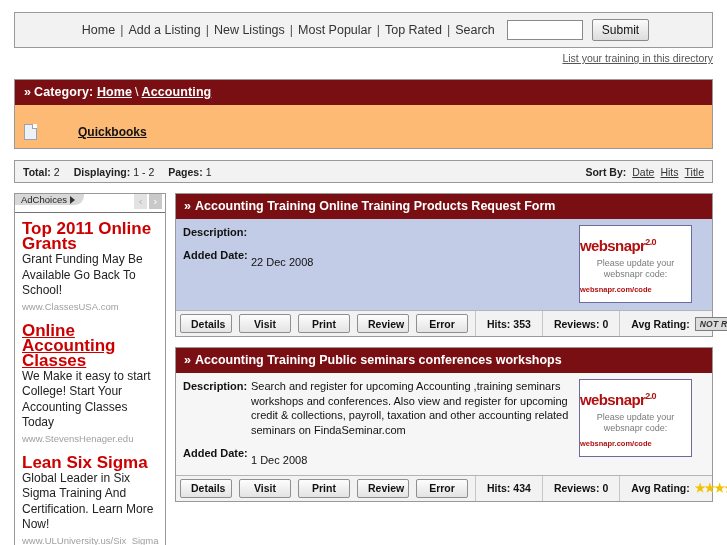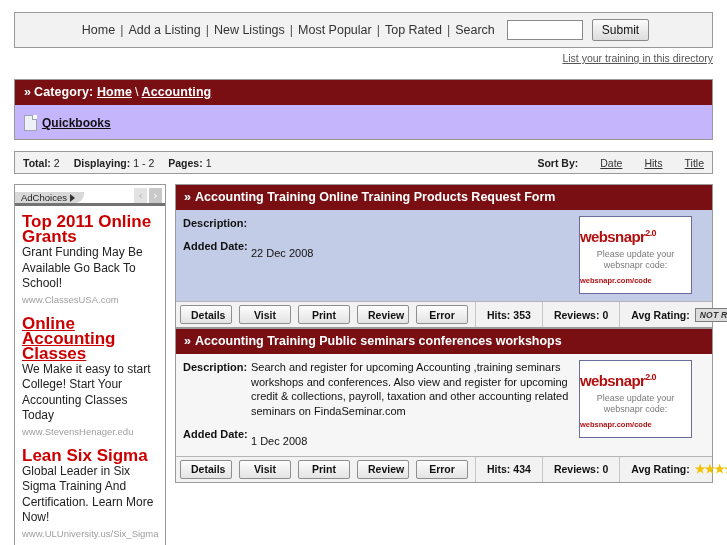--- a/index.html
+++ b/index.html
@@ -70,41 +70,42 @@
   .toplink {
     font-size: 10.5px;
     color: #555;
     text-decoration: underline;
   }
 
   
   .cat-panel {
     margin: 11px 14px 0 14px;
     border: 1px solid #999;
-    background: #c4b5fd;
+    background: #fdba74;
   }
   .cat-bar {
     background: #7a0f13;
     color: #fff;
     font-weight: bold;
     font-size: 12.5px;
     padding: 5px 9px 6px 9px;
     letter-spacing: .1px;
   }
   .cat-bar .chev { margin-right: 3px; }
   .cat-bar a {
     color: #fff;
     text-decoration: underline;
   }
   .cat-bar .slash { padding: 0 3px; font-weight: normal; }
   .cat-body {
-    padding: 10px 9px 8px 9px;
+    padding: 19px 9px 8px 9px;
     min-height: 16px;
     display: flex;
     align-items: center;
+    gap: 36px;
   }
   .doc-icon {
     width: 11px;
     height: 14px;
     margin-right: 5px;
     position: relative;
     display: inline-block;
     background: #eef2f7;
     border: 1px solid #9aa4b0;
     border-top-right-radius: 0;
@@ -137,21 +138,21 @@
     font-size: 10.5px;
     color: #222;
   }
   .totals-left { display: flex; gap: 14px; }
   .totals-left b { font-weight: bold; }
   .totals-left span.val { font-weight: normal; padding-left: 3px; }
   .totals-right {
     margin-left: auto;
     display: flex;
     align-items: flex-end;
-    gap: 22px;
+    gap: 6px;
   }
   .totals-right b { font-weight: bold; }
   .sort-link { color: #333; text-decoration: underline; }
 
   
   .main {
     margin: 10px 14px 0 14px;
     display: flex;
     align-items: flex-start;
     gap: 9px;
@@ -164,22 +165,22 @@
     background: #fff;
     height: 369px;
     overflow: hidden;
     position: relative;
     flex: 0 0 auto;
   }
   .ads-head {
     height: 18px;
     background: #ffffff;
     display: flex;
-    align-items: flex-end;
-    border-bottom: 3px solid #737373;
+    align-items: flex-start;
+    border-bottom: 1px solid #737373;
   }
   .adchoices {
     background: #d8d8d8;
     color: #222;
     font-size: 9.5px;
     display: flex;
     align-items: center;
     padding: 0 9px 0 6px;
     border-bottom-right-radius: 9px;
     gap: 3px;
@@ -230,21 +231,21 @@
     color: #a0a0a0;
     font-size: 9.5px;
     line-height: 14px;
     margin-top: 1px;
   }
 
   
   .listings { flex: 1 1 auto; min-width: 0; }
   .listing {
     border: 1px solid #999;
-    margin-bottom: 0;
+    margin-bottom: 10px;
     background: #b91c1c;
   }
   .listing-title {
     background: #7a0f13;
     color: #fff;
     font-weight: bold;
     font-size: 12.5px;
     padding: 5px 8px 6px 8px;
   }
   .listing-title .chev { margin-right: 4px; }

